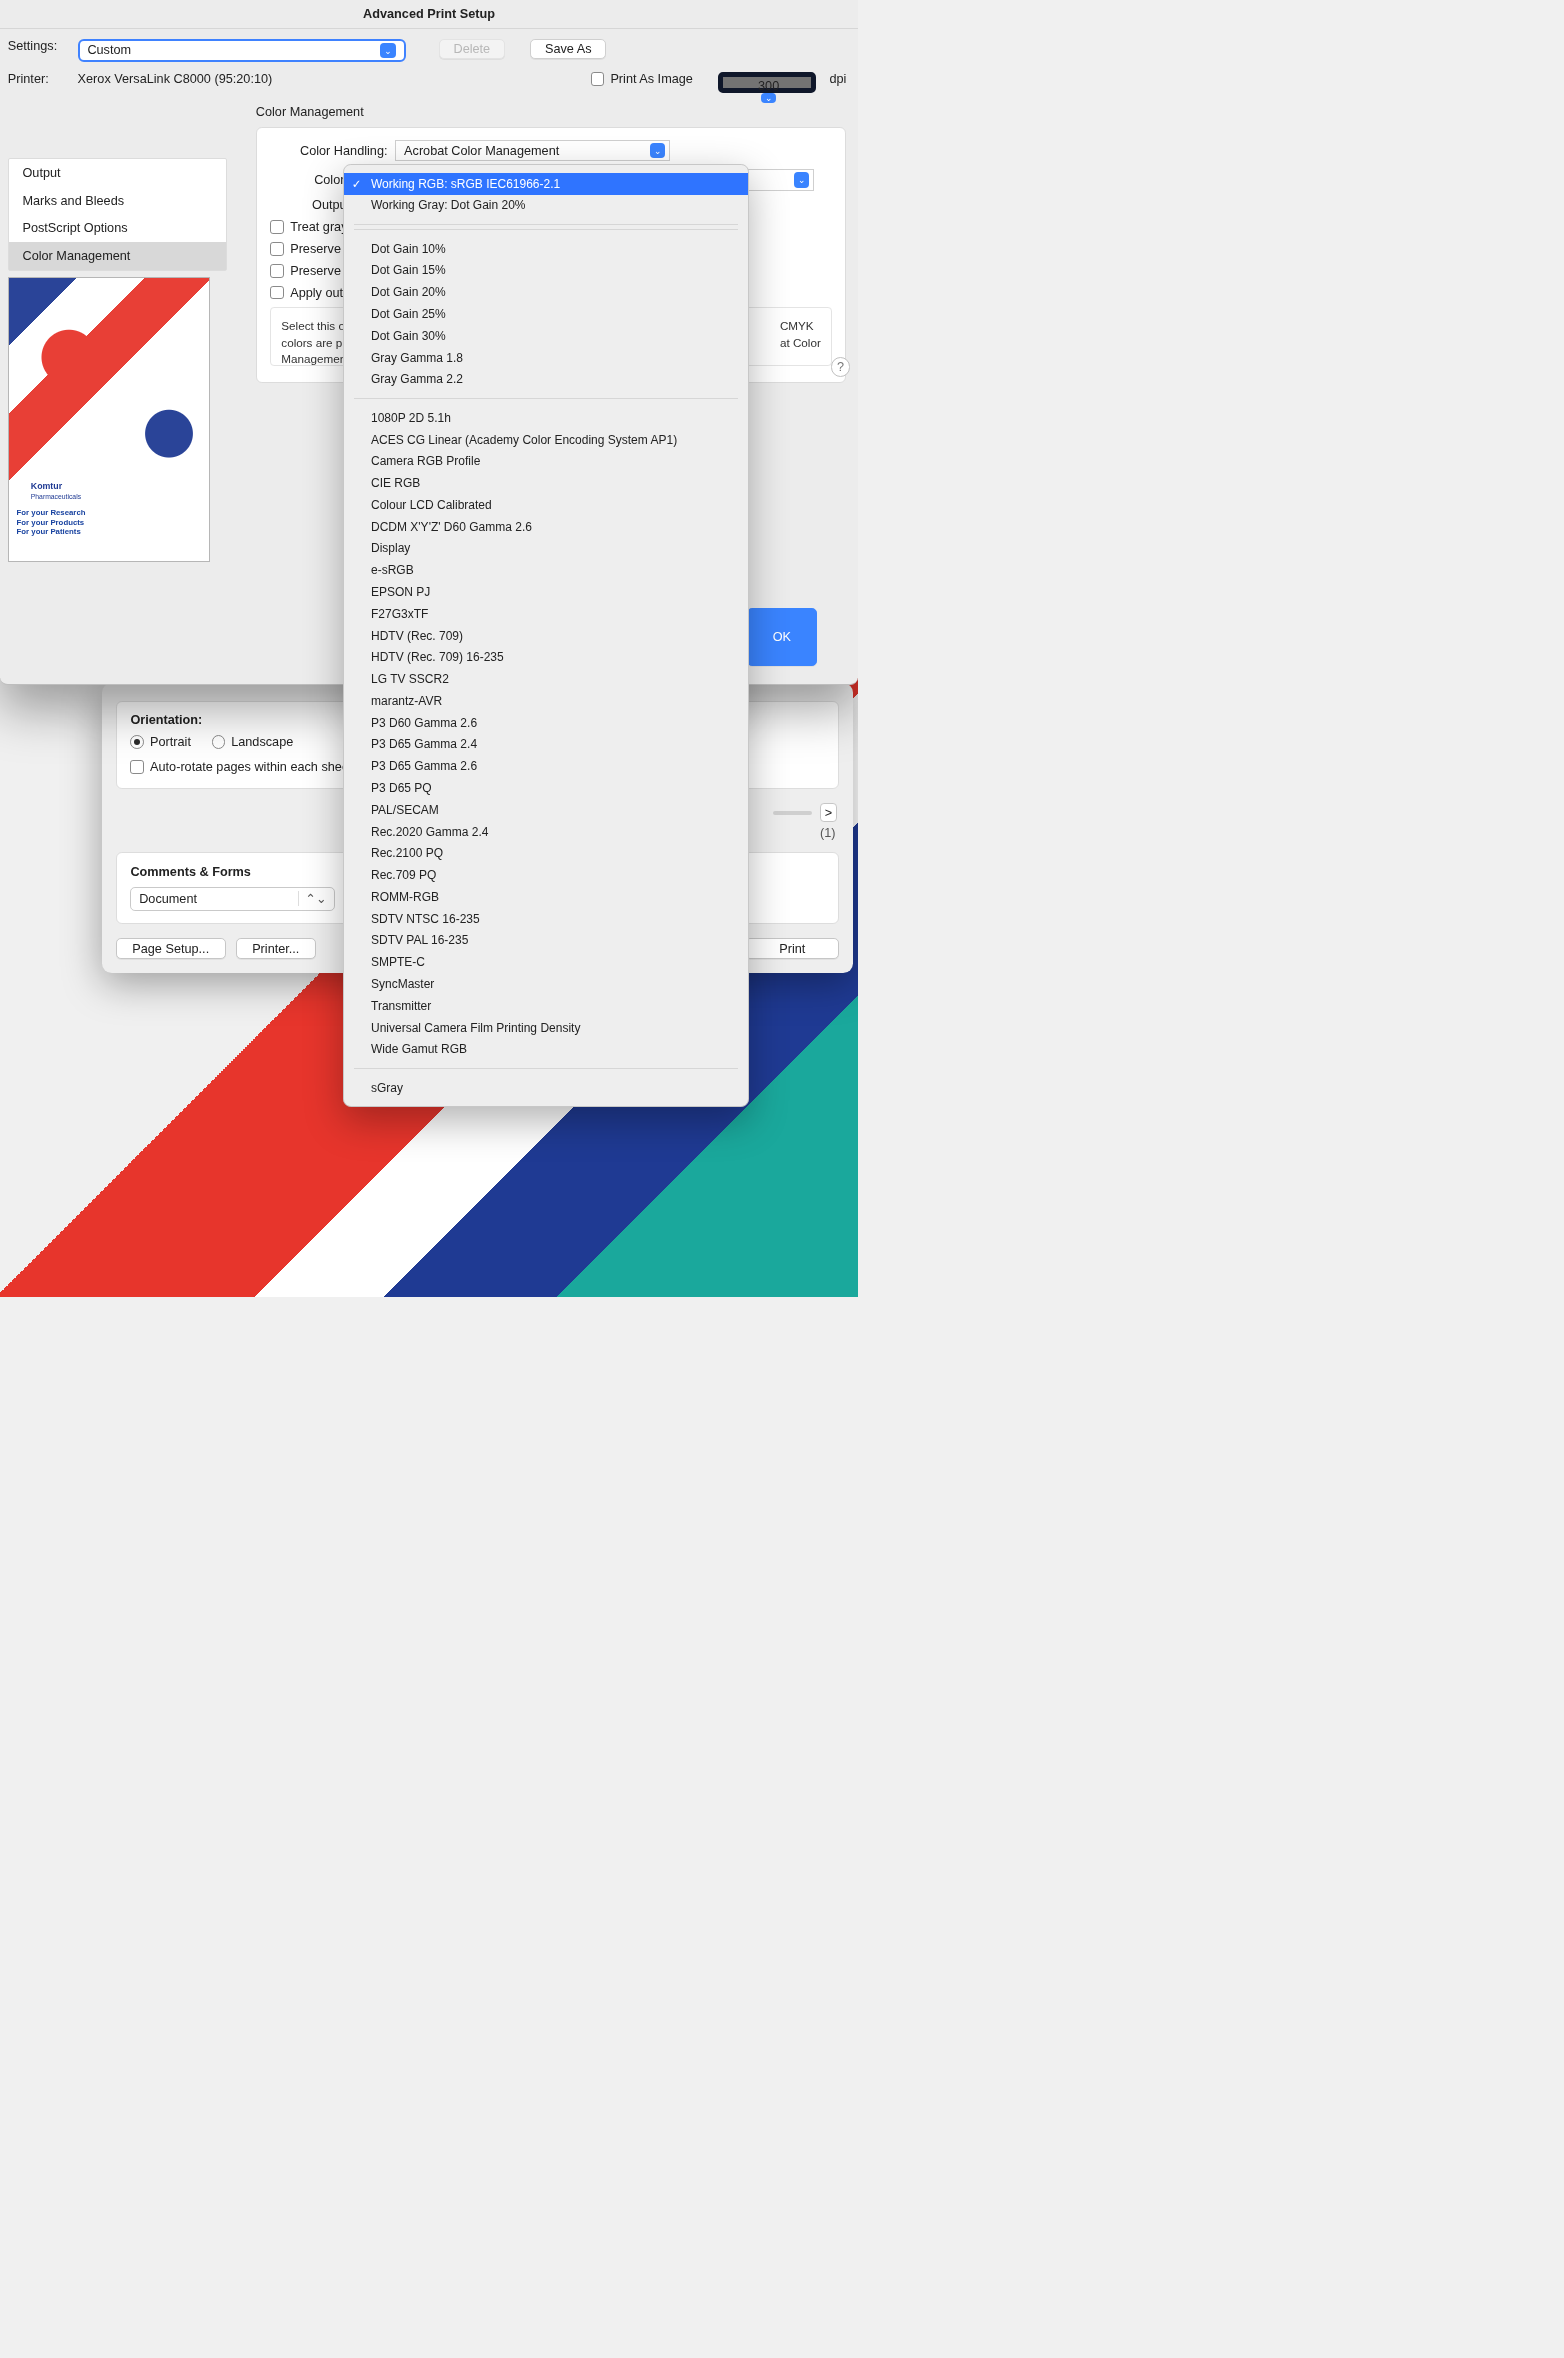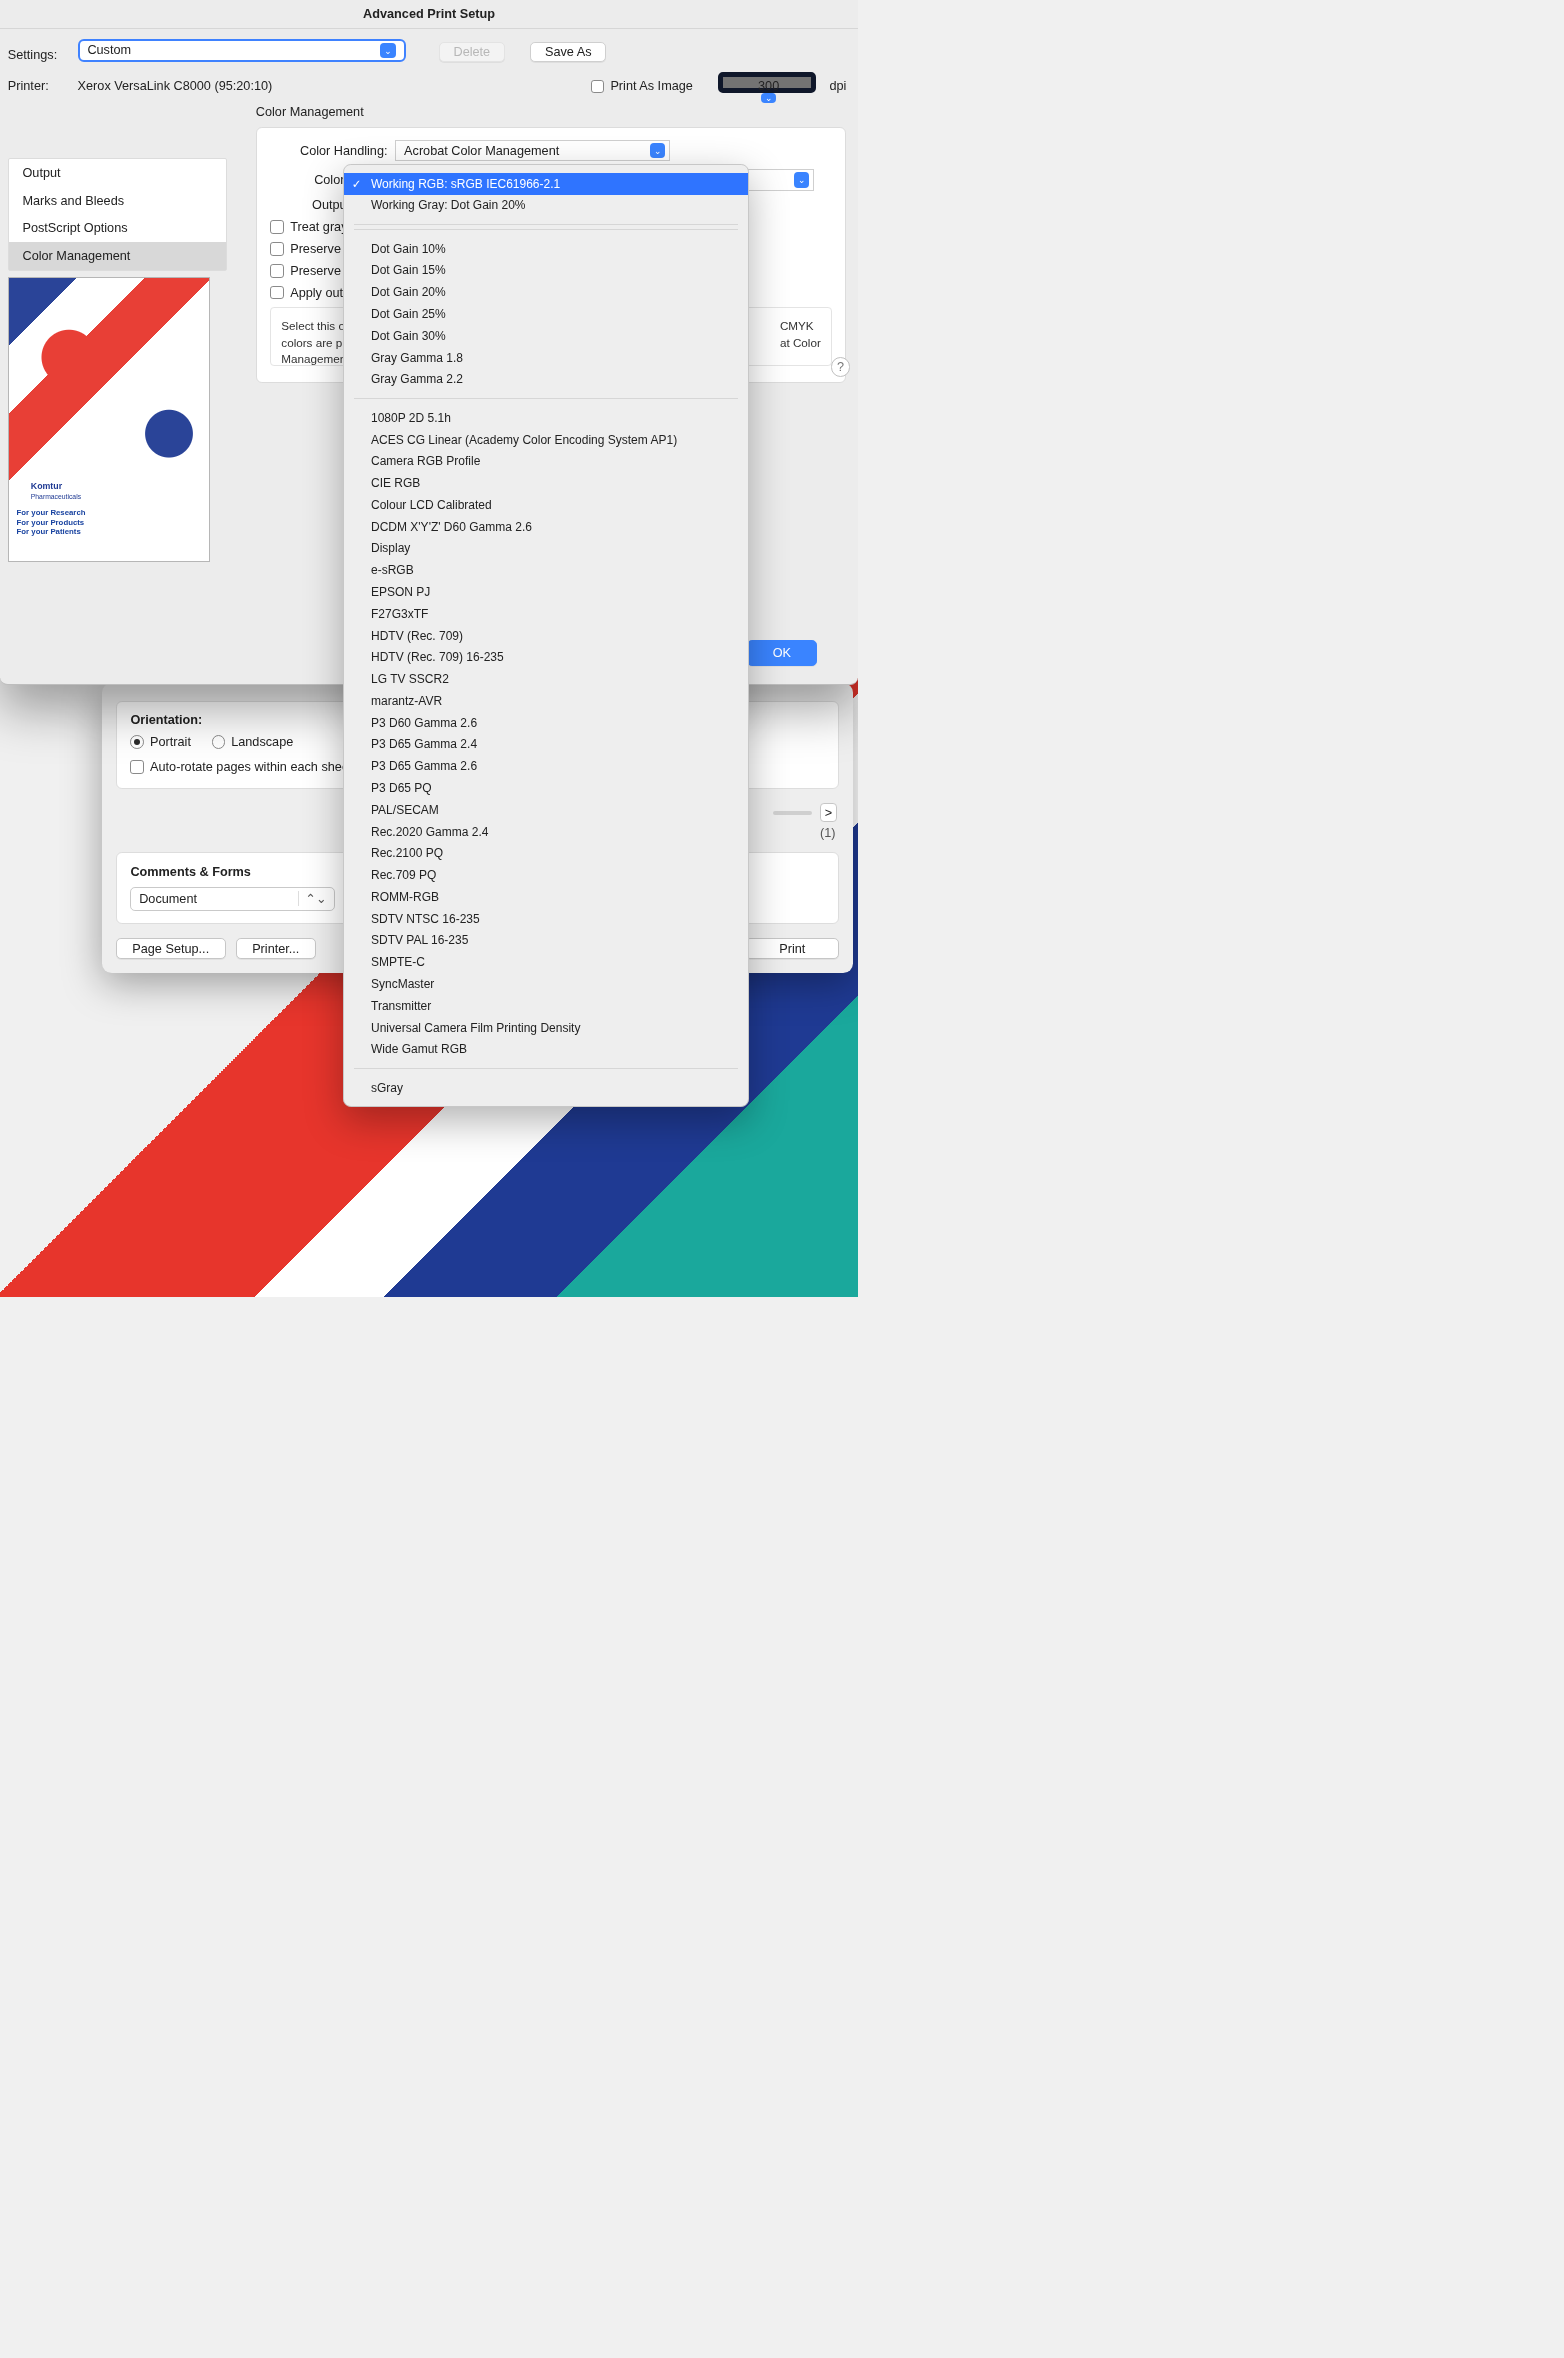--- a/index.html
+++ b/index.html
@@ -55,21 +55,21 @@
   
   .adv-panel{
     position:absolute; left:0; top:0; width:858px; height:685px;
     background:#ececec; border-bottom:1px solid #bdbdbd;
     box-shadow:0 25px 49px rgba(0,0,0,.35);
     border-radius:0 0 7.8px 7.8px;
   }
   .titlebar{ height:29px; display:flex; align-items:center; justify-content:center;
     border-bottom:1px solid #d6d6d6; font-weight:600;}
   .adv-body{ padding:9.8px 11.7px 11.7px 7.8px;}
-  .row{ display:flex; align-items:flex-end; gap:7.8px; margin-bottom:9.8px;}
+  .row{ display:flex; align-items:flex-start; gap:7.8px; margin-bottom:9.8px;}
   .lbl{ width:62px; text-align:left;}
   .settings-select{ flex:0 0 328px; border:2px solid #3f82ff; border-radius:5.9px; background:#fff;
     padding:2px 7.8px; display:flex; align-items:center; justify-content:space-between; height:23.4px;}
   .dropdown-caret{ width:15.6px;height:15.6px;background:#3a84ff;border-radius:3.9px;display:flex;align-items:center;justify-content:center;color:#fff;font-size:8.8px;}
   .btn-soft{ border:1px solid #cfcfcf; background:#fff; border-radius:4.9px; padding:2px 13.7px; box-shadow:0 1px 0 rgba(0,0,0,.06);}
   .btn-disabled{ color:#b7b7b7; background:#f3f3f3; border-color:#e3e3e3;}
   .dpi-input{ width:98px; border:5px solid #0f172a; border-radius:4.9px; background:#737373;
     display:inline-flex; align-items:center; justify-content:space-between; padding:2px 3.9px 2px 7.8px; height:21.5px;flex-direction:column;}
   .main-area{ display:flex; gap:0;}
   .side{ width:219px;}
@@ -86,21 +86,21 @@
   .thumb-text{ position:absolute; left:7.8px; bottom:23.4px; font-size:7.8px; line-height:1.25; color:#1943a0;}
   .thumb-brand{ position:absolute; left:22px; bottom:60px; font-size:8.8px; font-weight:700; color:#1f3a93;}
   .content{ flex:1; padding-left:29px;}
   .section-title{ margin:2px 0 7.8px 0;}
   .cm-box{ background:#fff; border:1px solid #dcdcdc; border-radius:5.9px; padding:11.7px 13.7px 15.6px 13.7px;}
   .cm-row{ display:flex; align-items:center; gap:7.8px; margin-bottom:7.8px;}
   .cm-lbl{ width:117px; text-align:right;}
   .cm-select{ flex:1; border:1px solid #cfcfcf; border-radius:0; background:#fff; padding:2px 3.9px 2px 7.8px; display:flex; align-items:center; justify-content:space-between; height:21.5px;}
   .cm-help{ background:#fff; border:1px solid #e4e4e4; border-radius:3.9px; padding:9.8px; font-size:11.7px; color:#333; line-height:1.4; margin-top:7.8px; height:59px; overflow:hidden;}
   .ok-btn{ position:absolute; right:41px; bottom:17.6px;}
-  .ok-btn .btn.primary{ padding:5px 25px;text-align:center;}
+  .ok-btn .btn.primary{ padding:21px 25px;text-align:center;}
   .help-circ{ position:absolute; right:7.8px; top:357px; width:19.5px;height:19.5px;border:1px solid #c0c0c0;border-radius:50%;display:flex;align-items:center;justify-content:center;background:#fff;color:#777;}
 
   
   .menu{
     position:absolute; left:343px; top:164px; width:406px;
     background:#eeeeee; border:1px solid #c7c7c7; border-radius:7.8px;
     box-shadow:0 13.7px 39px rgba(0,0,0,.30);
     padding:3.9px 0;
     z-index:50;
   }

